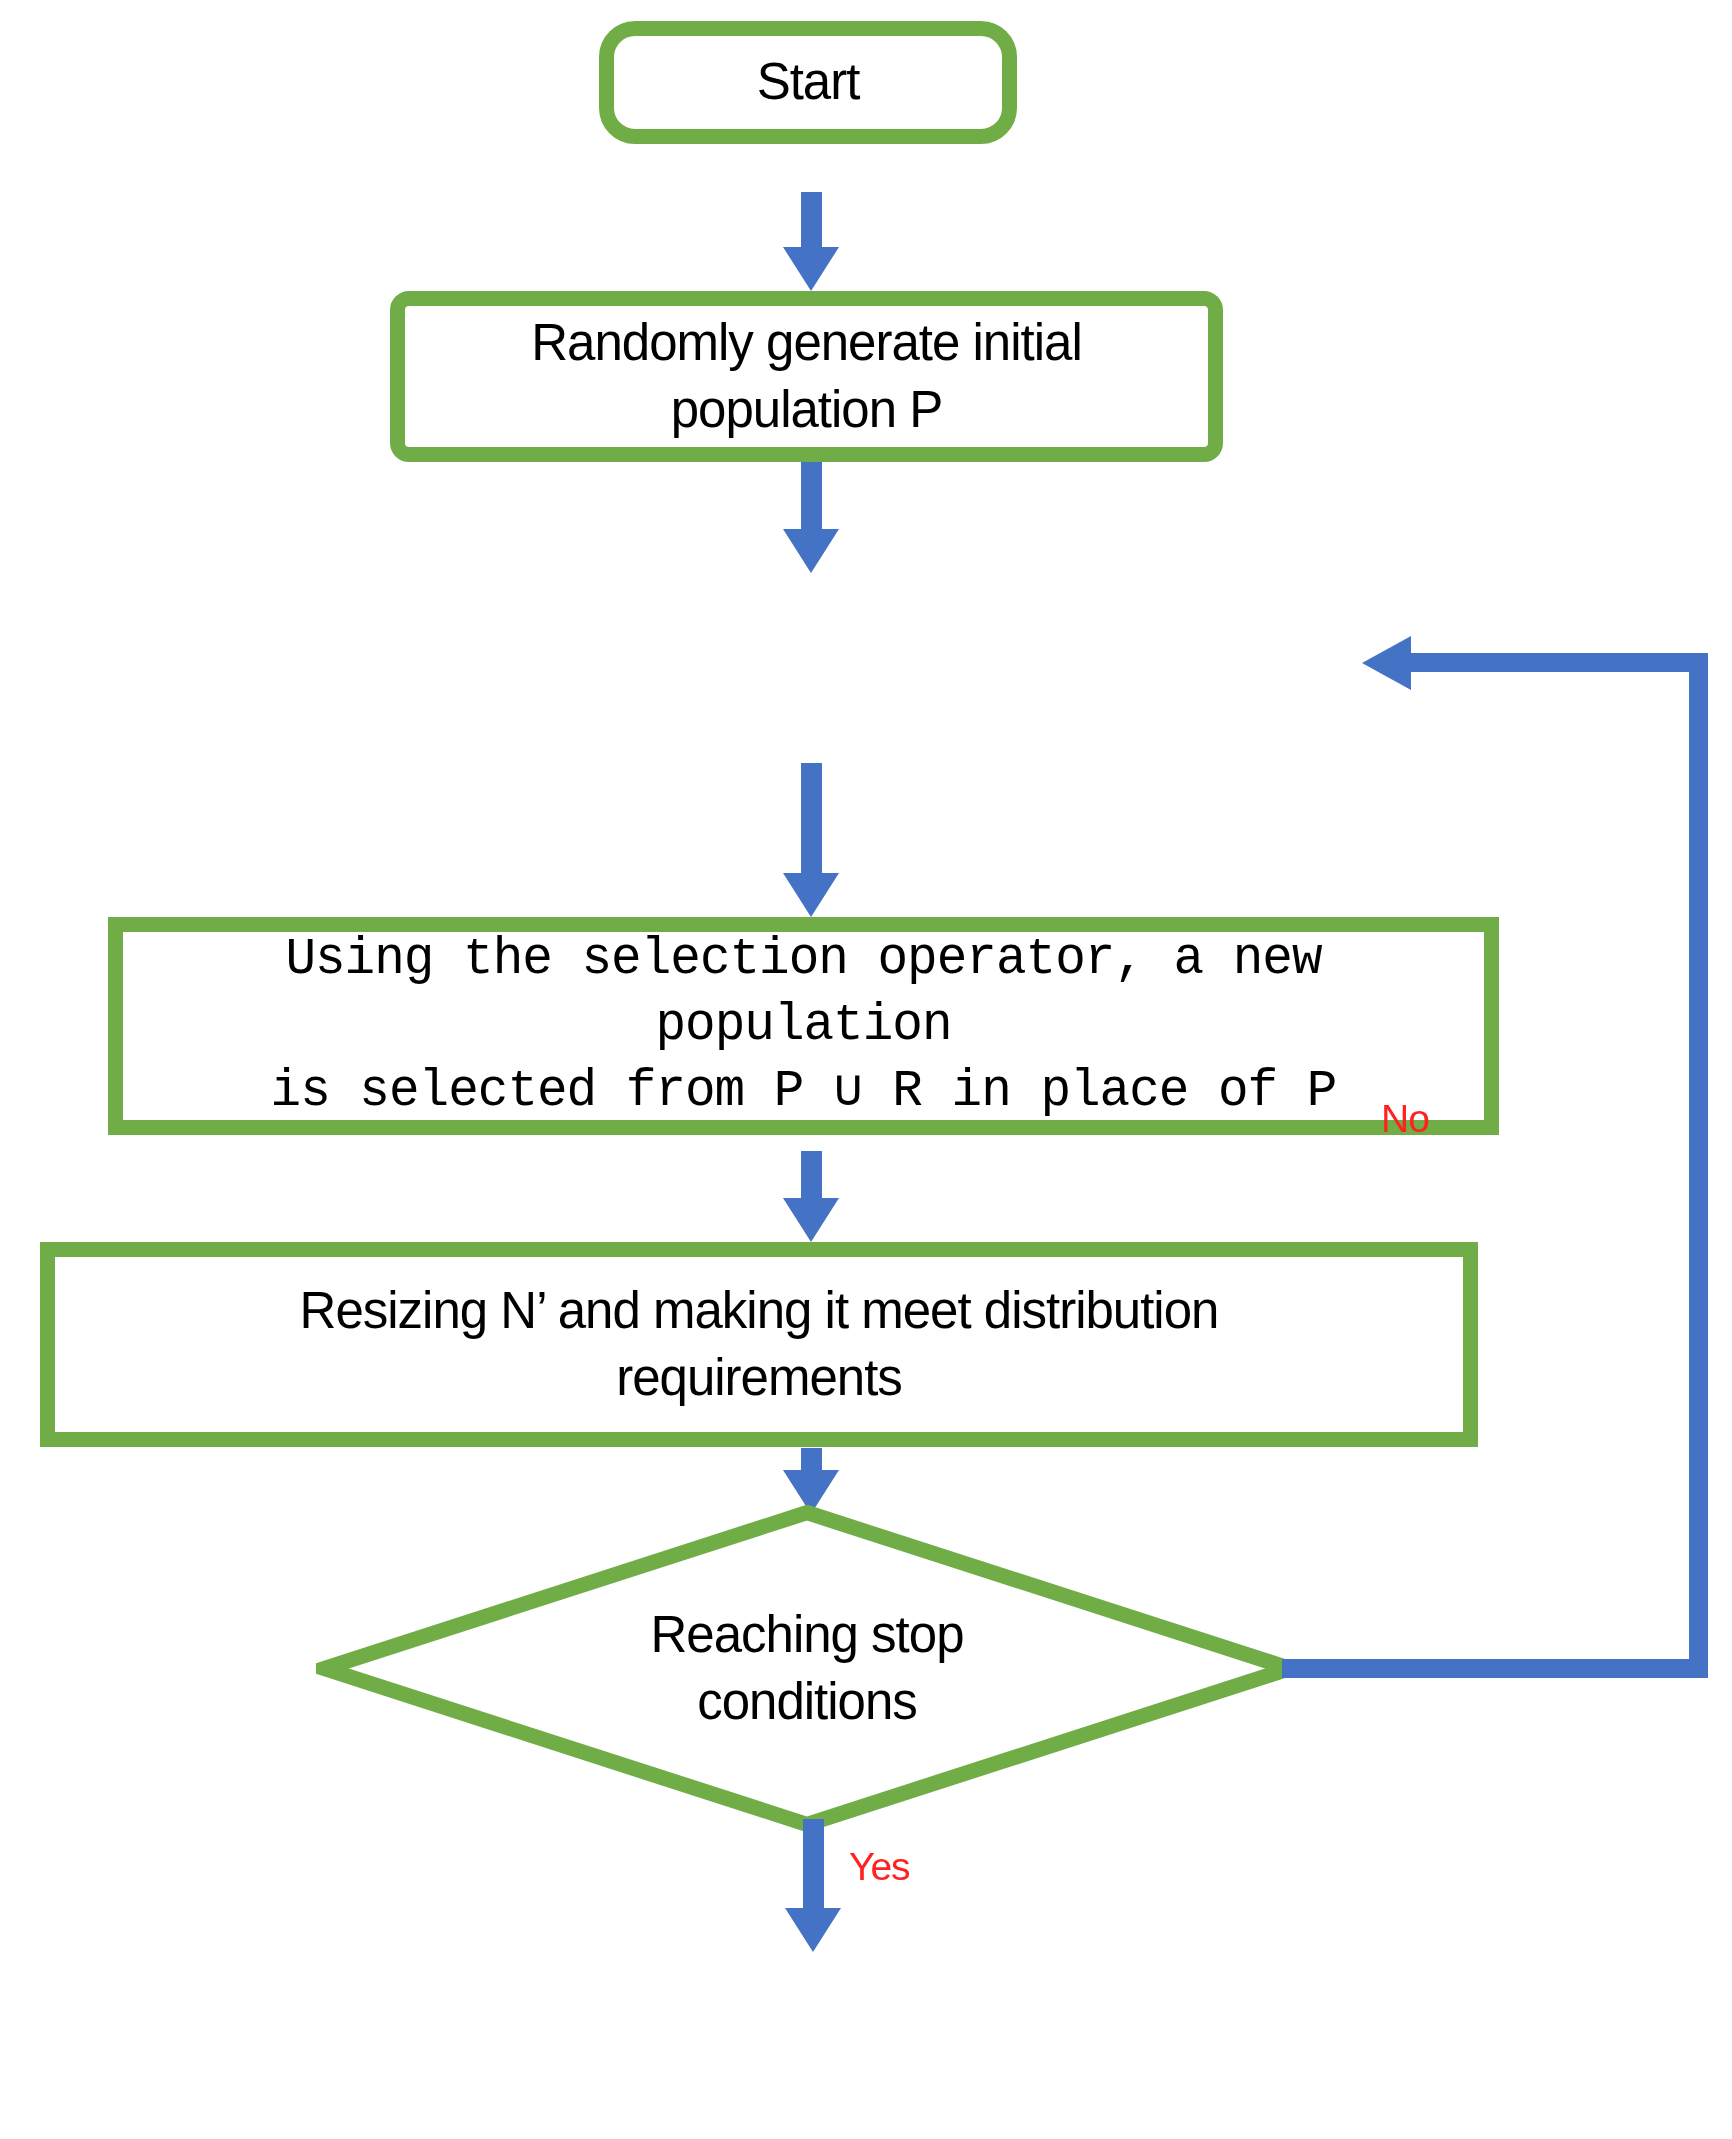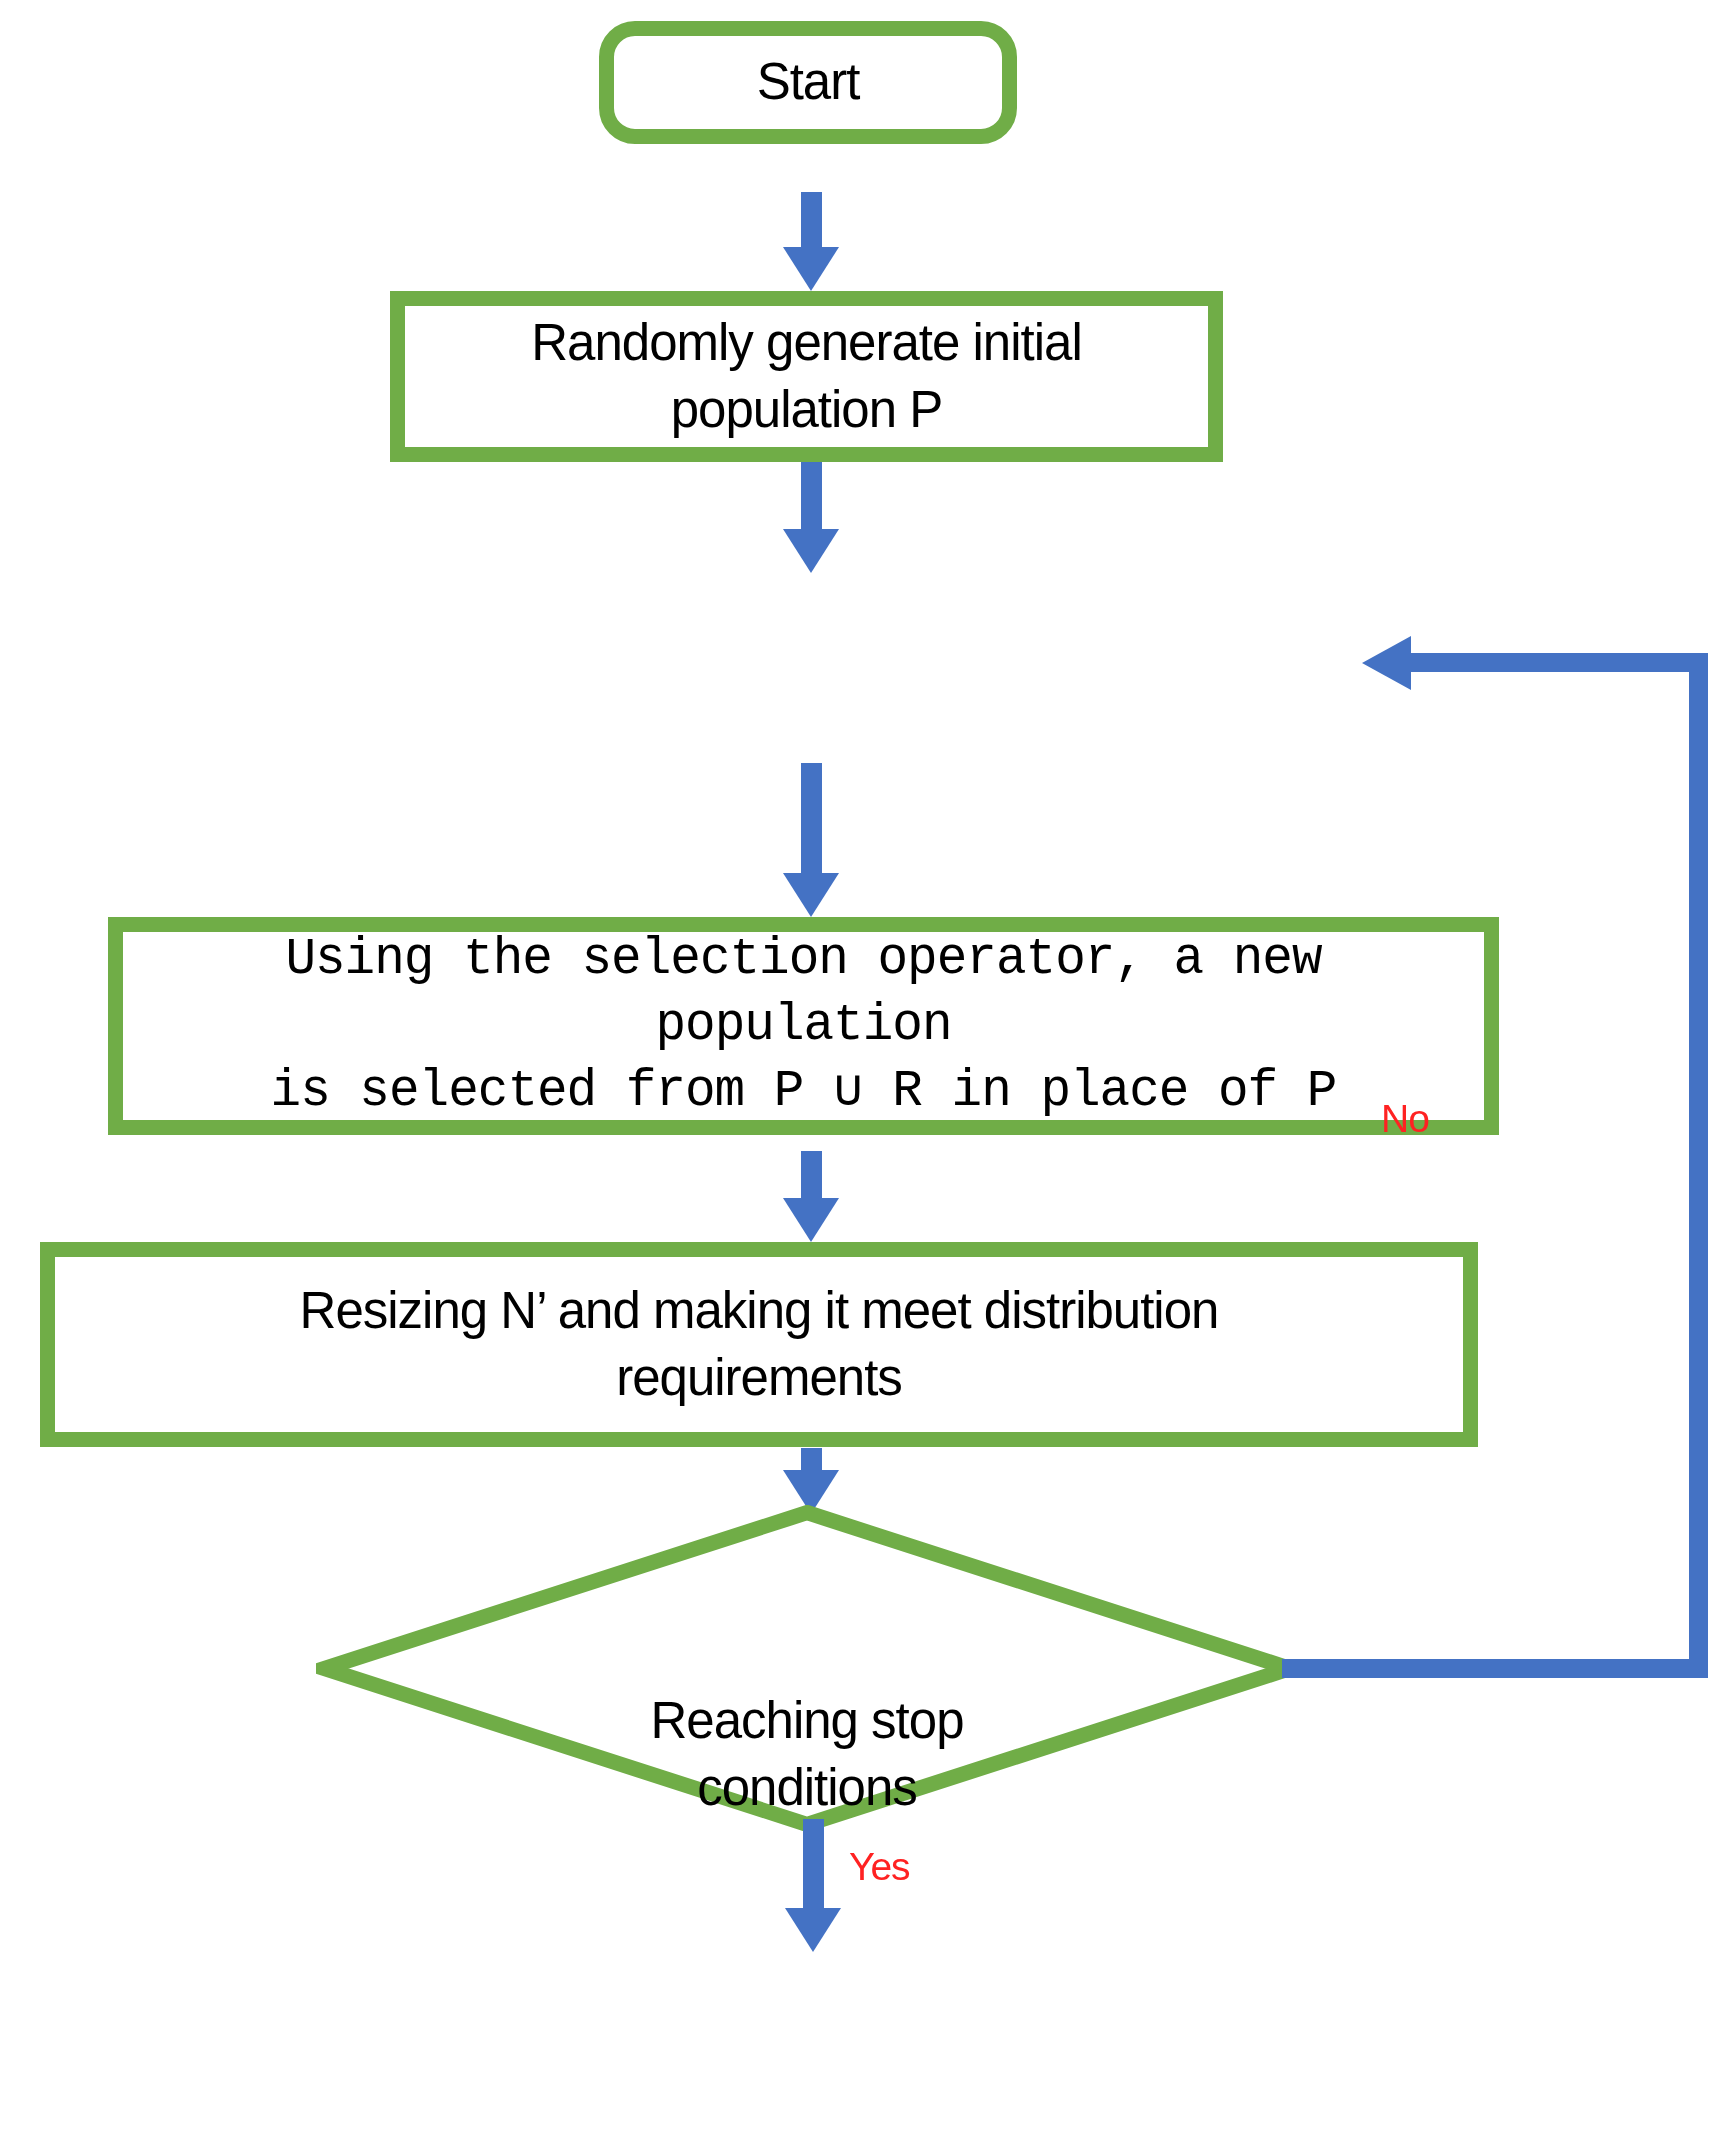--- a/index.html
+++ b/index.html
@@ -49,39 +49,39 @@
   .edge-label{
     position:absolute;
     color:var(--red);
     font-size:39px;
     letter-spacing:-1px;
     line-height:1;
   }
   .diamond-svg{position:absolute;left:316px;top:1505px;}
   .diamond-text{
     position:absolute;
-    left:316px;top:1591px;width:982px;height:327px;
+    left:316px;top:1505px;width:982px;height:327px;
     display:flex;align-items:center;justify-content:center;
     text-align:center;white-space:pre-line;
     font-size:51px;line-height:1.3;letter-spacing:-1px;
   }
 </style>
 </head>
 <body>
 
 <div class="canvas">
 
   <div class="node terminator" style="left:599px;top:21px;width:418px;height:123px;">Start</div>
 
   <div>
     <div class="shaft" style="left:801px;top:192px;width:21px;height:59px;"></div>
     <div class="head-down" style="left:783px;top:247px;"></div>
   </div>
 
-  <div class="node" style="left:390px;top:291px;width:833px;height:171px;">Randomly generate initial
+  <div class="node" style="left:390px;top:291px;width:833px;height:171px;border-radius:19px;">Randomly generate initial
 population P</div>
 
   <div>
     <div class="shaft" style="left:801px;top:462px;width:21px;height:70px;"></div>
     <div class="head-down" style="left:783px;top:529px;"></div>
   </div>
 
 
   <div>
     <div class="shaft" style="left:801px;top:763px;width:21px;height:114px;"></div>

